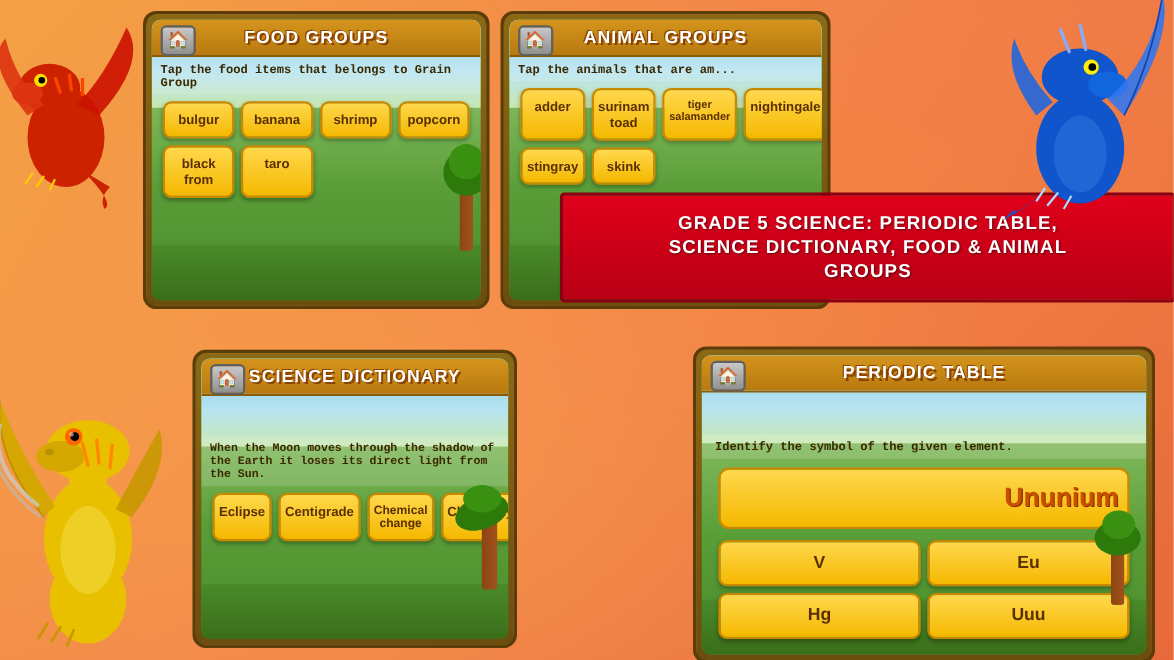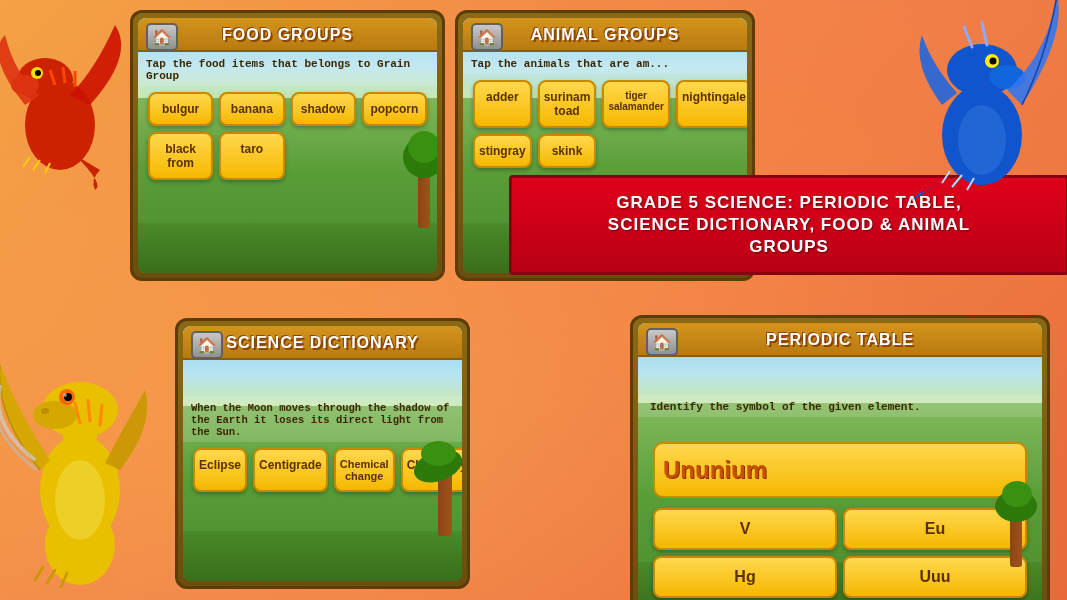--- a/index.html
+++ b/index.html
@@ -188,23 +188,23 @@
       padding: 8px 4px 6px;
       position: relative;
       z-index: 2;
       border-bottom: 2px solid #8a5c08;
     }
 
     .element-display {
       background: linear-gradient(180deg, #ffd84d 0%, #f5b800 100%);
       border: 2px solid #c88800;
       border-radius: 10px;
-      margin: 25px 15px 6px;
+      margin: 8px 15px 6px;
       padding: 12px 8px;
-      text-align: left;
+      text-align: right;
       position: relative;
       z-index: 2;
     }
 
     .element-name {
       font-family: 'Arial Black', Arial, sans-serif;
       font-size: 24px;
       font-weight: 900;
       color: #c85000;
       text-shadow: 1px 1px 0 #8a3000;
@@ -312,21 +312,21 @@
         <span class="home-icon">🏠</span>
       </div>
       <span class="panel-title">FOOD GROUPS</span>
     </div>
 
     <div class="panel-question">Tap the food items that belongs to Grain Group</div>
 
     <div class="answer-grid">
       <div class="answer-btn">bulgur</div>
       <div class="answer-btn">banana</div>
-      <div class="answer-btn">shadow</div>
+      <div class="answer-btn">shrimp</div>
       <div class="answer-btn">popcorn</div>
       <div class="answer-btn">black from</div>
       <div class="answer-btn">taro</div>
     </div>
 
     <div class="ground-decor"></div>
 
     <div style="position:absolute;bottom:45px;left:280px;width:12px;height:60px;background:linear-gradient(90deg,#8B4513,#a0521a);z-index:3;border-radius:3px;"></div>
 
     <div style="position:absolute;bottom:95px;left:265px;width:42px;height:42px;background:#2d7a0a;border-radius:50%;z-index:3;"></div>

